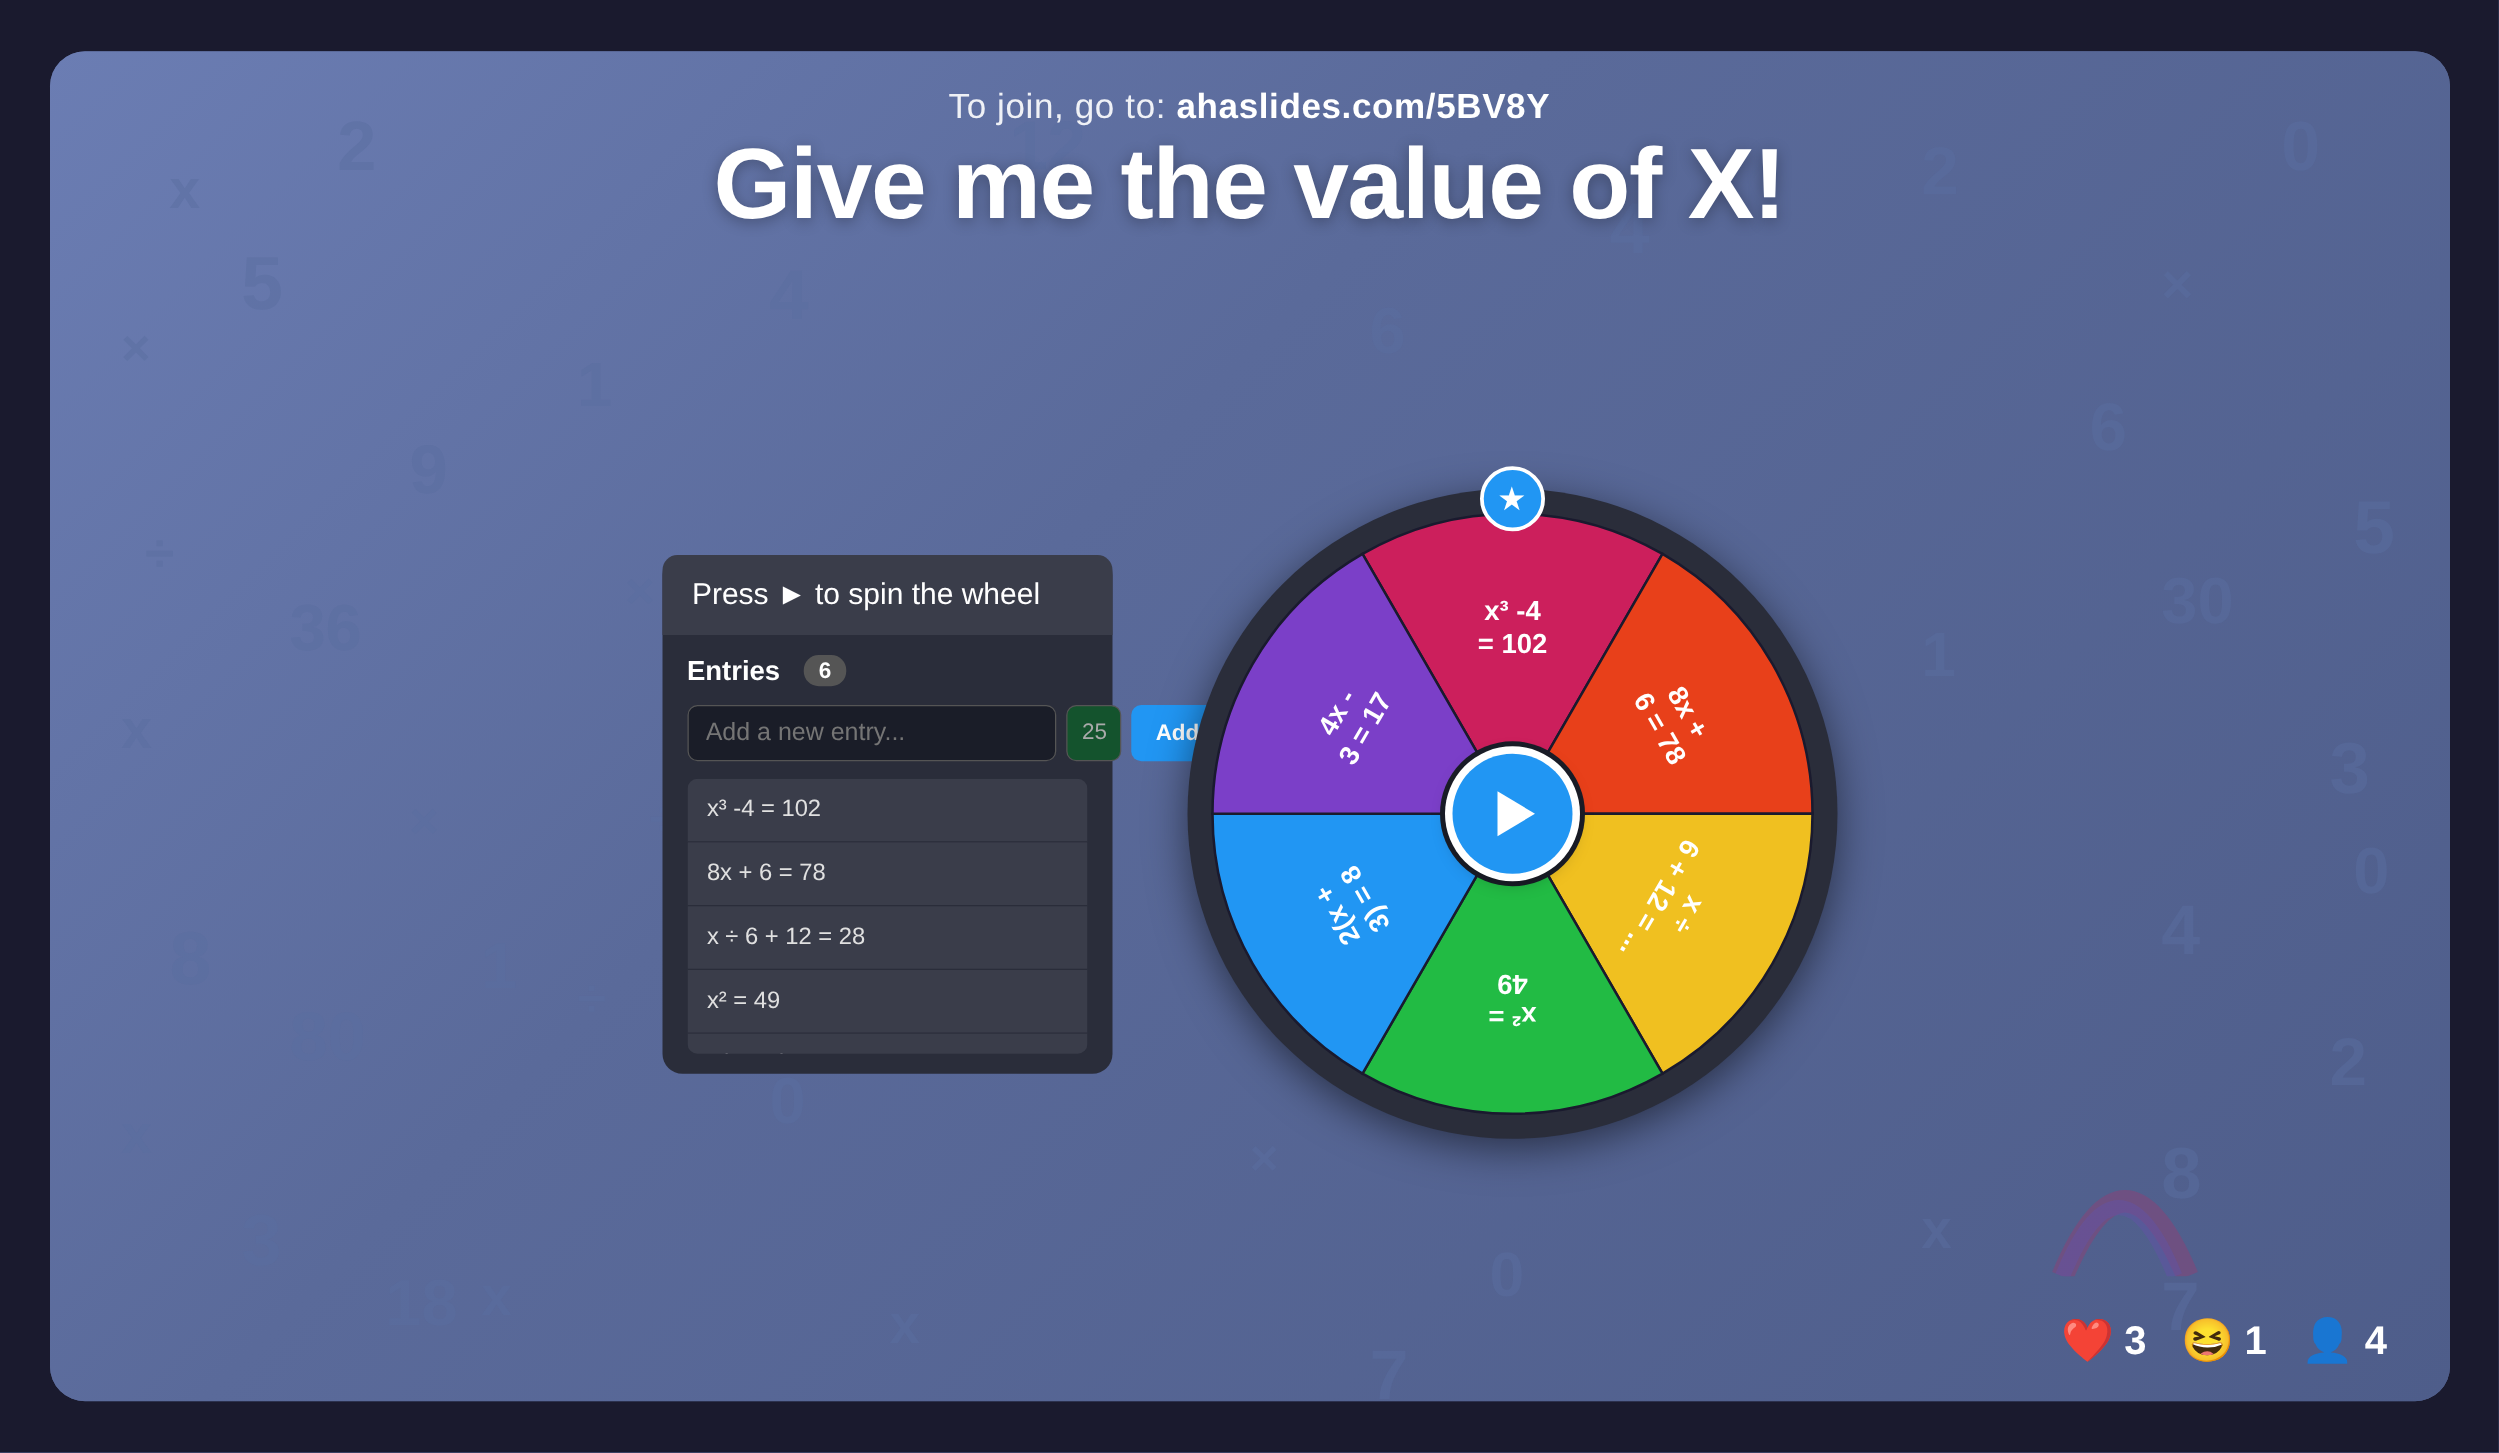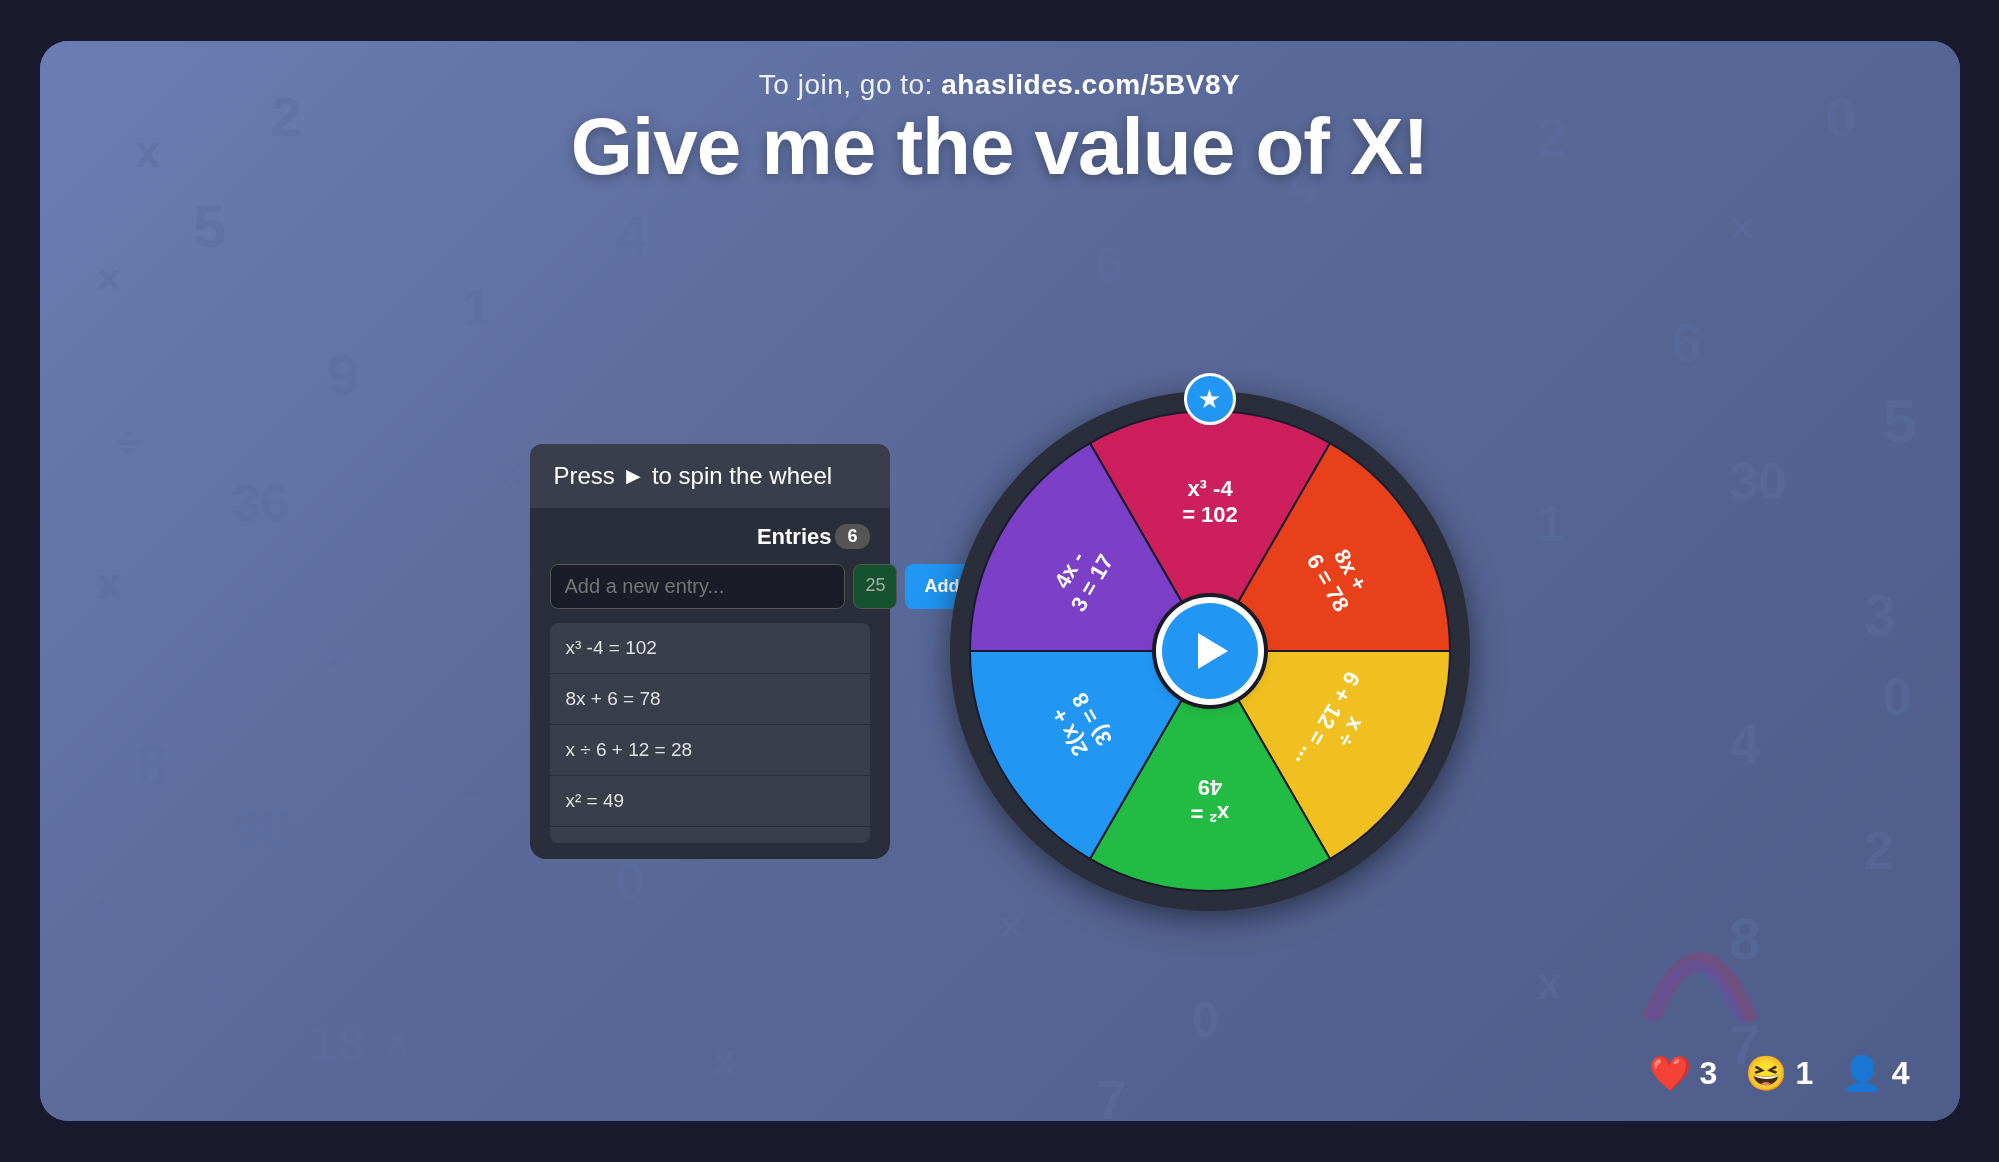--- a/index.html
+++ b/index.html
@@ -101,23 +101,22 @@
       font-weight: 400;
     }
 
     .entries-section {
       padding: 16px 20px;
     }
 
     .entries-header {
       display: flex;
       align-items: center;
-      gap: 4px;
+      gap: 19px;
       margin-bottom: 14px;
-      justify-content: flex-end;
     }
 
     .entries-label {
       color: #fff;
       font-size: 22px;
       font-weight: 700;
     }
 
     .entries-count {
       background: #555;

